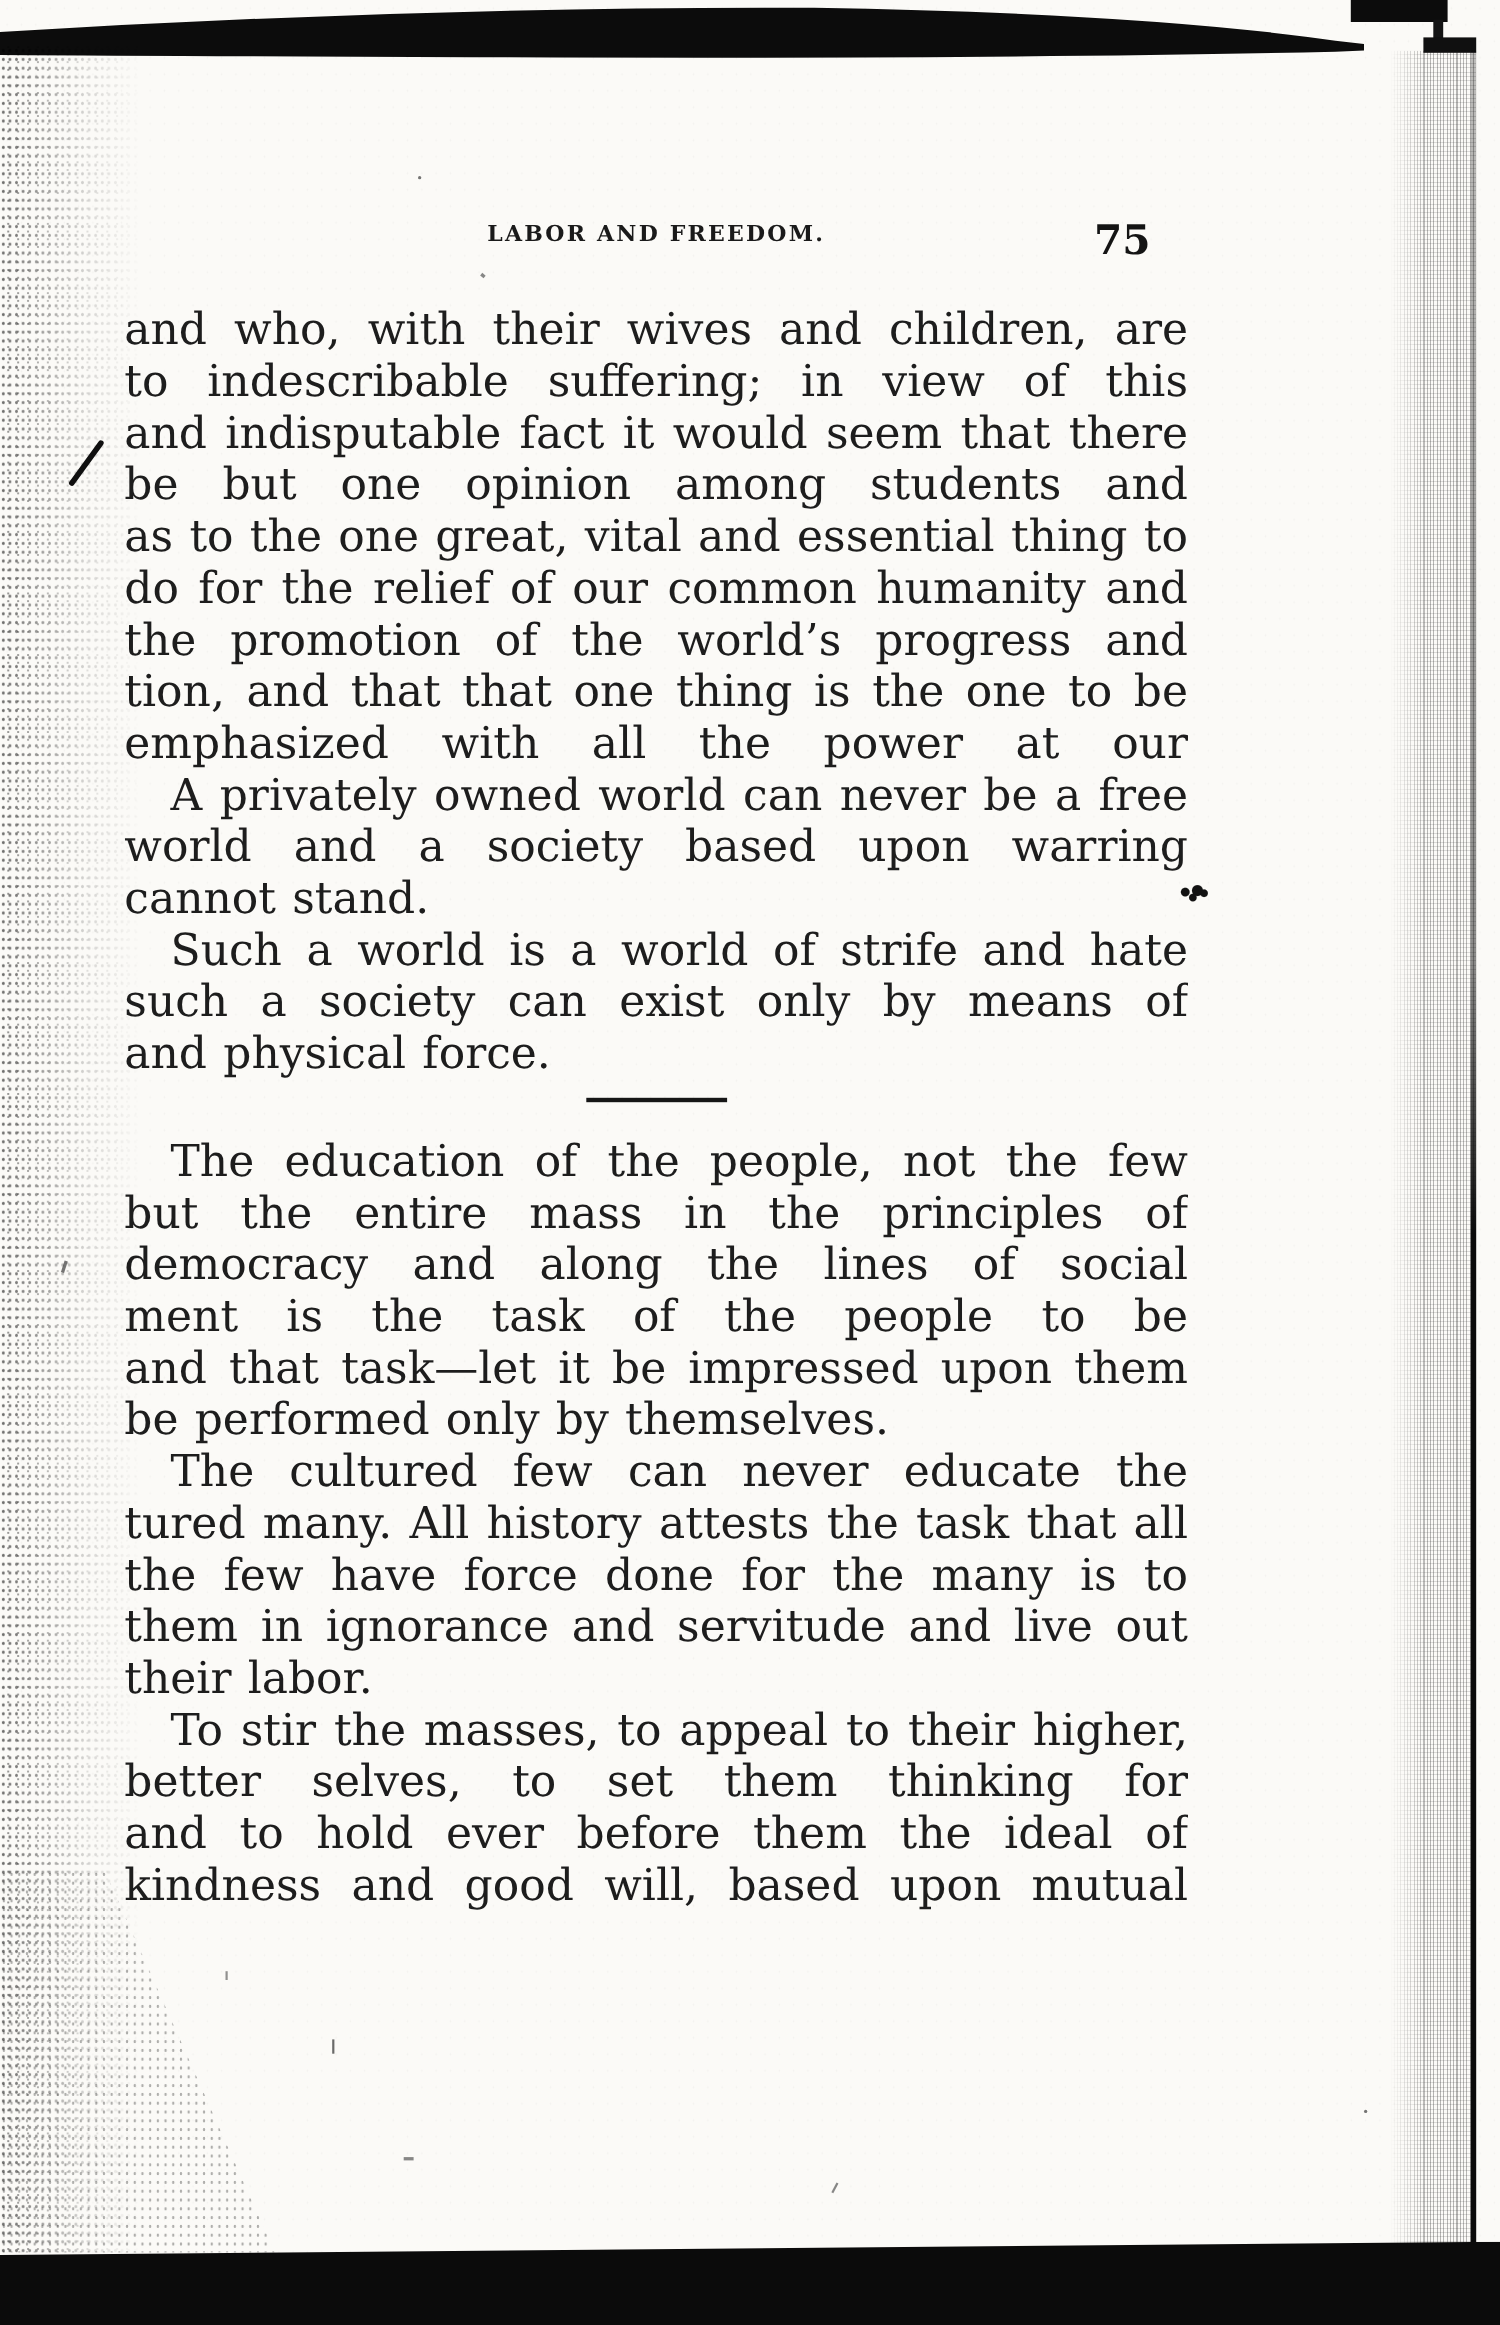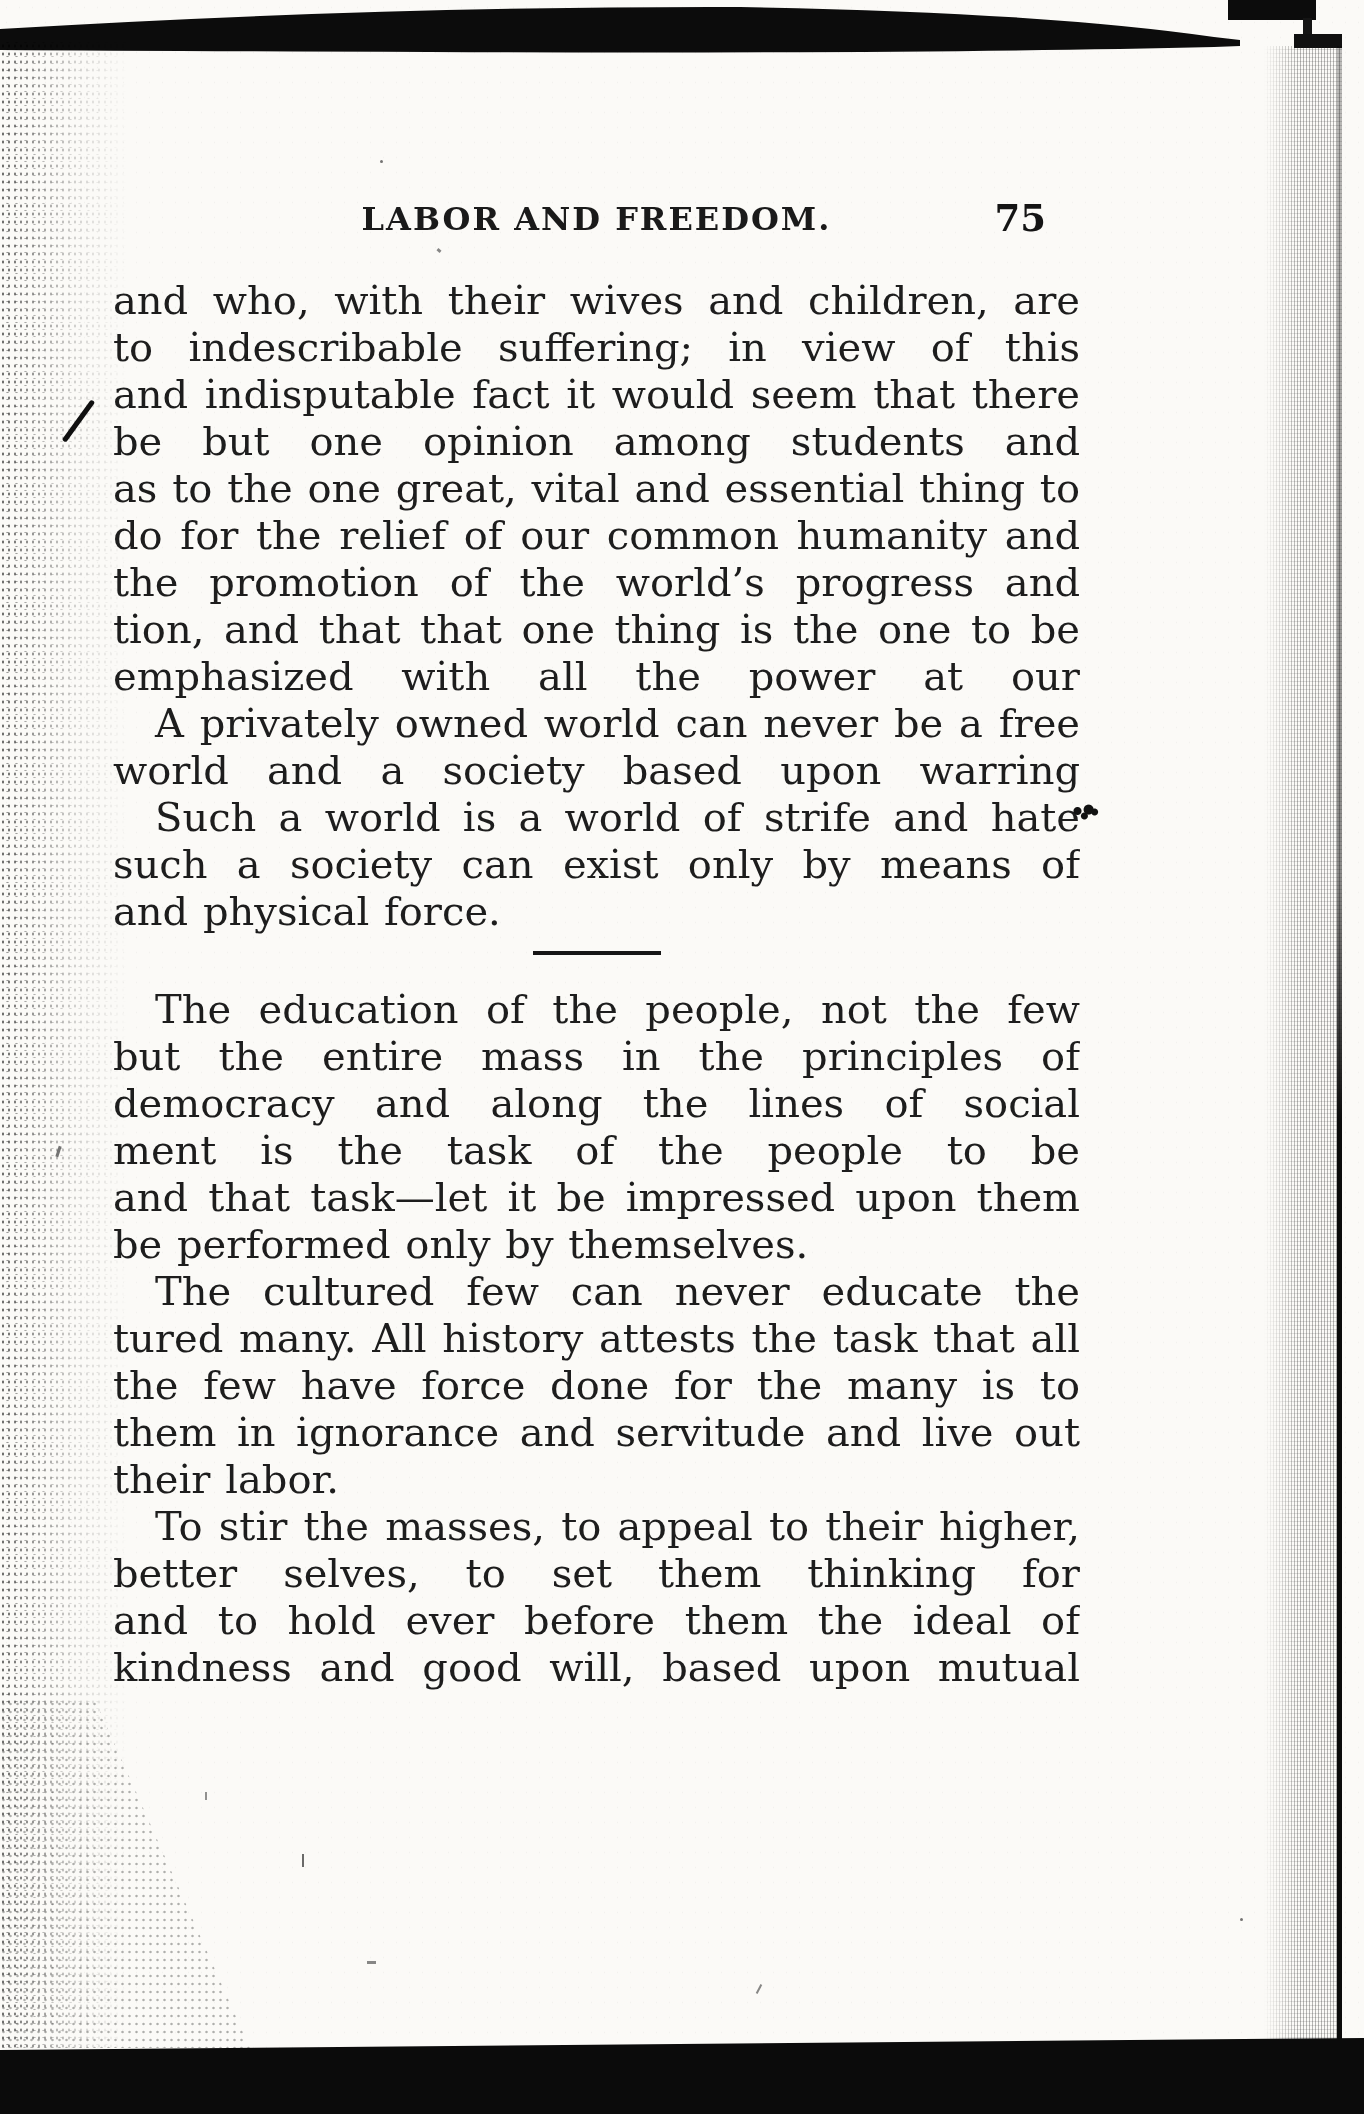--- a/index.html
+++ b/index.html
@@ -50,21 +50,21 @@
   .noise{
     position:absolute;inset:0;pointer-events:none;
     background-image:radial-gradient(rgba(0,0,0,.5) .5px, transparent 1px);
     background-size:13px 15px;
     opacity:.07;
   }
   
   .header-row{position:absolute;top:200px;left:113px;width:967px;height:44px;}
   .running-title{
     display:block;width:100%;text-align:center;
-    font-size:32px;font-weight:700;letter-spacing:2px;
+    font-size:20px;font-weight:700;letter-spacing:2px;
     color:#1a1a1a;
   }
   .page-number{
     position:absolute;right:34px;top:-4px;
     font-size:37px;font-weight:700;color:#141414;
   }
   .body-text{
     position:absolute;top:277px;left:113px;width:967px;
     font-size:40px;line-height:47px;color:#1d1d1d;
     word-spacing:2px;
@@ -134,20 +134,21 @@
         <div class="line">be but one opinion among students and thinkers</div>
         <div class="line">as to the one great, vital and essential thing to</div>
         <div class="line">do for the relief of our common humanity and for</div>
         <div class="line">the promotion of the world’s progress and civiliza-</div>
         <div class="line">tion, and that that one thing is the one to be</div>
         <div class="line">emphasized with all the power at our command.</div>
       </div>
       <div class="para indent">
         <div class="line">A privately owned world can never be a free</div>
         <div class="line">world and a society based upon warring classes</div>
+        <div class="line short">cannot stand.</div>
       </div>
       <div class="para indent">
         <div class="line">Such a world is a world of strife and hate and</div>
         <div class="line">such a society can exist only by means of militarism</div>
         <div class="line short">and physical force.</div>
       </div>
       <div class="divider"></div>
       <div class="para indent">
         <div class="line">The education of the people, not the few alone,</div>
         <div class="line">but the entire mass in the principles of industrial</div>

